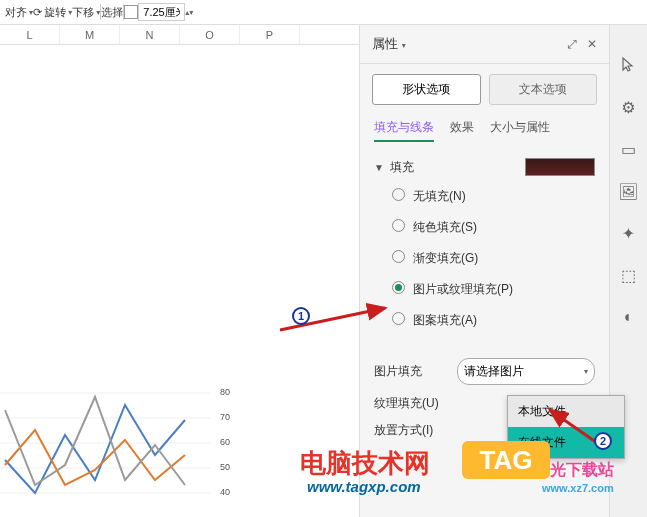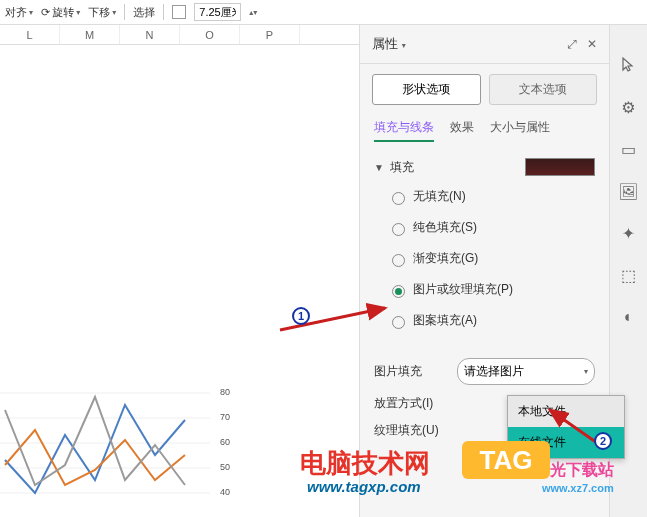--- a/index.html
+++ b/index.html
@@ -1,18 +1,18 @@
 <!DOCTYPE html>
 <html><head>
   <meta charset="utf-8">
   <style>
     * { margin: 0; padding: 0; box-sizing: border-box; font-family: "Microsoft YaHei", sans-serif; }
     body { width: 647px; height: 517px; overflow: hidden; background: #fff; position: relative; }
     
-    .toolbar { height: 25px; display: flex; align-items: center; padding: 0 5px; gap: 8px; font-size: 11px; color: #333; border-bottom: 1px solid #ddd; }
+    .toolbar { height: 25px; display: flex; align-items: center; padding: 0 5px; font-size: 11px; color: #333; border-bottom: 1px solid #ddd; }
     .tb-item { display: flex; align-items: center; gap: 2px; }
     .tb-sep { width: 1px; height: 16px; background: #ccc; }
     .dd-icon { font-size: 8px; color: #666; }
     .rect-swatch { width: 14px; height: 14px; border: 1px solid #999; background: #fff; }
     .size-input { border: 1px solid #ccc; padding: 0 4px; font-size: 11px; width: 47px; height: 18px; }
     
     .main { display: flex; height: calc(100% - 25px); }
     .sheet-area { flex: 1; position: relative; background: #fff; }
     .col-headers { display: flex; height: 20px; border-bottom: 1px solid #ddd; }
     .col-h { width: 60px; text-align: center; font-size: 11px; color: #666; border-right: 1px solid #eee; line-height: 20px; }
@@ -32,21 +32,21 @@
     .subtab-row { display: flex; padding: 14px 14px 6px; gap: 16px; font-size: 12px; }
     .subtab { color: #555; cursor: pointer; padding-bottom: 4px; }
     .subtab.active { color: #8b5cf6; border-bottom: 2px solid #1a8f5c; font-weight: 500; }
     
     .section { padding: 10px 14px; }
     .sec-head { display: flex; align-items: center; gap: 6px; font-size: 12px; color: #333; margin-bottom: 12px; }
     .sec-tri { font-size: 10px; color: #555; }
     .swatch-prev { width: 70px; height: 18px; background: linear-gradient(#3a1a1a,#5a2020); border: 1px solid #888; margin-left: auto; }
     
     .radio-list { padding-left: 18px; }
-    .radio-item { display: flex; align-items: flex-end; gap: 8px; margin-bottom: 14px; font-size: 12px; color: #333; cursor: pointer; }
+    .radio-item { display: flex; align-items: flex-start; gap: 8px; margin-bottom: 14px; font-size: 12px; color: #333; cursor: pointer; }
     .radio { width: 13px; height: 13px; border: 1px solid #888; border-radius: 50%; display: inline-flex; align-items: center; justify-content: center; }
     .radio.checked::after { content: ''; width: 7px; height: 7px; background: #1a8f5c; border-radius: 50%; }
     
     .field-row { display: flex; align-items: center; gap: 8px; padding: 5px 14px; font-size: 12px; }
     .field-label { width: 75px; color: #333; }
     .select { flex: 1; border: 1px solid #aaa; background: #fff; padding: 4px 6px; font-size: 12px; display: flex; justify-content: space-between; align-items: center; cursor: pointer; border-radius: 12px; }
     
     .dropdown-pop { position: absolute; right: 22px; top: 395px; width: 118px; background: #14b8a6; border: 1px solid #aaa; box-shadow: 0 2px 6px rgba(0,0,0,.2); z-index: 10; }
     .dd-item { padding: 7px 10px; font-size: 12px; cursor: pointer; }
     .dd-item.hover { background: #e8e8e8; }
@@ -171,24 +171,24 @@
       </div>
     </div>
     <div class="field-row">
       <div class="field-label">图片填充</div>
       <div class="select">
           <span>请选择图片</span>
           <span class="dd-icon">▾</span>
         </div>
     </div>
     <div class="field-row">
+      <div class="field-label">纹理填充(U)</div>
+    </div>
+    <div class="field-row">
       <div class="field-label">放置方式(I)</div>
-    </div>
-    <div class="field-row">
-      <div class="field-label">纹理填充(U)</div>
     </div>
   </div>
 
   <div class="sidebar-icons">
     <div class="side-ic">
         <svg width="18" height="18" viewBox="0 0 18 18">
           <path d="M3 2 L3 14 L6 11 L8 15 L10 14 L8 10 L12 10 Z" fill="none" stroke="#666" stroke-width="1.2"></path>
         </svg>
       </div>
     <div class="side-ic">⚙</div>

